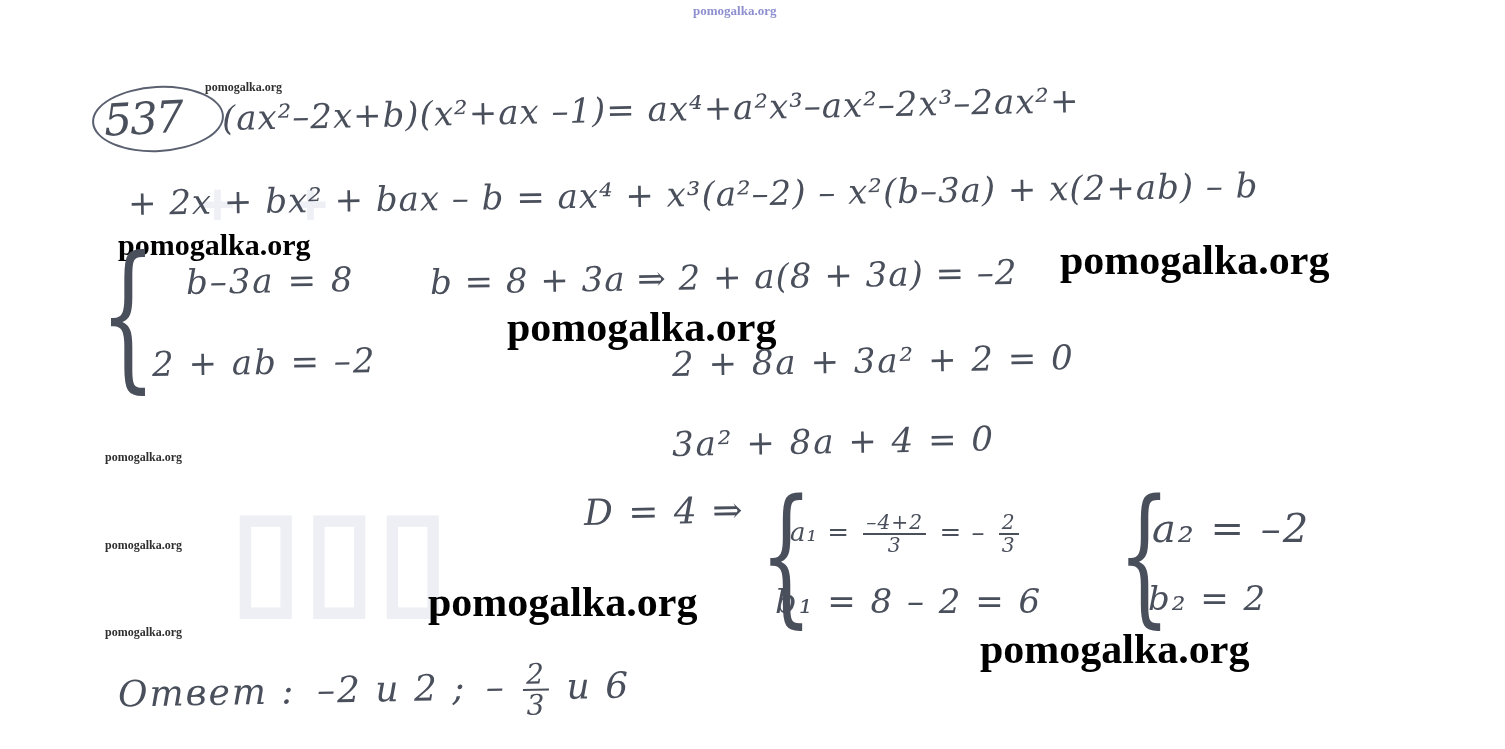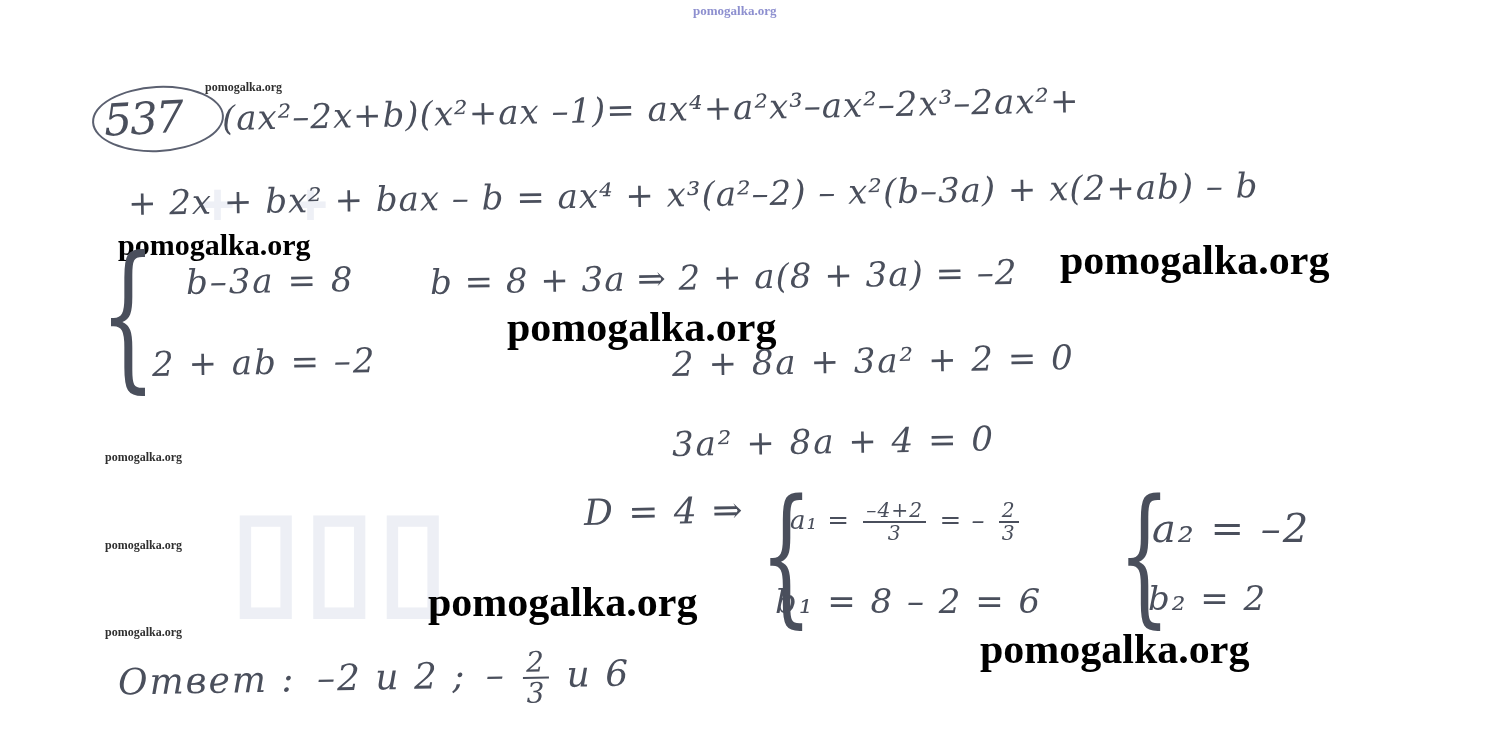--- a/index.html
+++ b/index.html
@@ -37,21 +37,21 @@
     transform-origin: left center;
   }
 
   
   .frac {
     display: inline-block;
     vertical-align: middle;
     text-align: center;
     font-style: italic;
     line-height: 1.05;
-    margin: 0 4px;
+    margin: 12px 4px;
   }
   .frac .num { display: block; padding: 0 3px; font-size: 0.78em;}
   .frac .den { display: block; border-top: 2px solid #4a4f5c; padding: 0 3px; font-size: 0.78em;}
 
   
   .ex-num {
     position: absolute;
     left: 92px;
     top: 86px;
     width: 128px;

